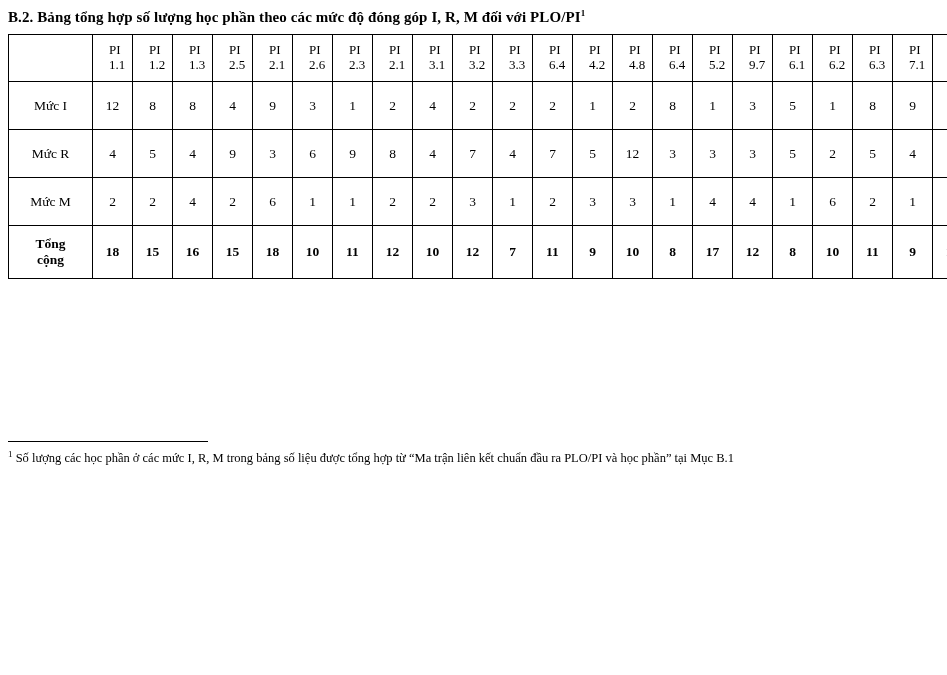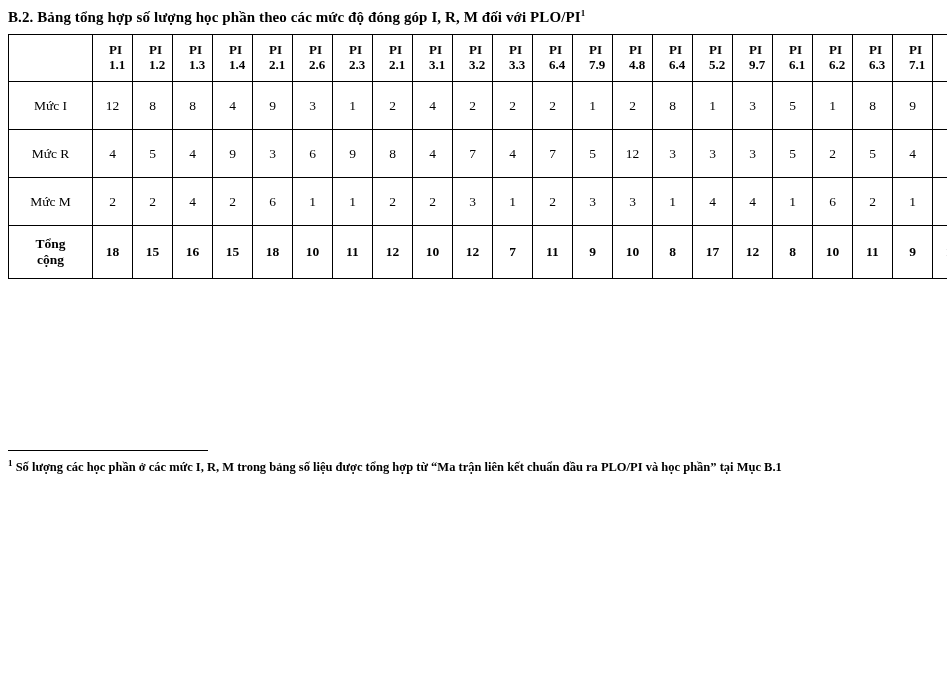--- a/index.html
+++ b/index.html
@@ -49,21 +49,21 @@
     font-weight: normal;
     padding: 0;
   }
   table.matrix col.rowlabel { width: 84px; }
   table.matrix col.datacol { width: 40px; }
 
   thead th.corner {
     height: 42px;
   }
   thead th.pi-head {
-    font-weight: bold;
+    font-weight: normal;
     font-size: 13px;
     line-height: 1.15;
     height: 42px;
     padding: 2px 16px;
   }
   .pi-head .pi-top { display: block; }
   .pi-head .pi-bot { display: block; }
 
   tbody td {
     height: 47px;
@@ -78,23 +78,22 @@
     height: 52px;
   }
   tbody tr.total td.rowlabel {
     line-height: 1.2;
   }
   .total-label-line { display: block; }
 
   .footnote-wrap {
     position: absolute;
     left: 8px;
-    bottom: 8px;
+    bottom: 17px;
     width: 930px;
-    font-weight: bold;
   }
   .footnote-rule {
     width: 200px;
     height: 0;
     border-top: 1px solid #000000;
     margin-bottom: 7px;
   }
   .footnote-text {
     font-size: 12.5px;
     line-height: 1.3;
@@ -148,21 +147,21 @@
         <th class="pi-head">
             <span class="pi-top">PI</span>
             <span class="pi-bot">1.2</span>
           </th>
         <th class="pi-head">
             <span class="pi-top">PI</span>
             <span class="pi-bot">1.3</span>
           </th>
         <th class="pi-head">
             <span class="pi-top">PI</span>
-            <span class="pi-bot">1.4</span>
+            <span class="pi-bot">2.5</span>
           </th>
         <th class="pi-head">
             <span class="pi-top">PI</span>
             <span class="pi-bot">2.1</span>
           </th>
         <th class="pi-head">
             <span class="pi-top">PI</span>
             <span class="pi-bot">2.6</span>
           </th>
         <th class="pi-head">
@@ -184,21 +183,21 @@
         <th class="pi-head">
             <span class="pi-top">PI</span>
             <span class="pi-bot">3.3</span>
           </th>
         <th class="pi-head">
             <span class="pi-top">PI</span>
             <span class="pi-bot">6.4</span>
           </th>
         <th class="pi-head">
             <span class="pi-top">PI</span>
-            <span class="pi-bot">7.9</span>
+            <span class="pi-bot">4.2</span>
           </th>
         <th class="pi-head">
             <span class="pi-top">PI</span>
             <span class="pi-bot">4.8</span>
           </th>
         <th class="pi-head">
             <span class="pi-top">PI</span>
             <span class="pi-bot">6.4</span>
           </th>
         <th class="pi-head">

